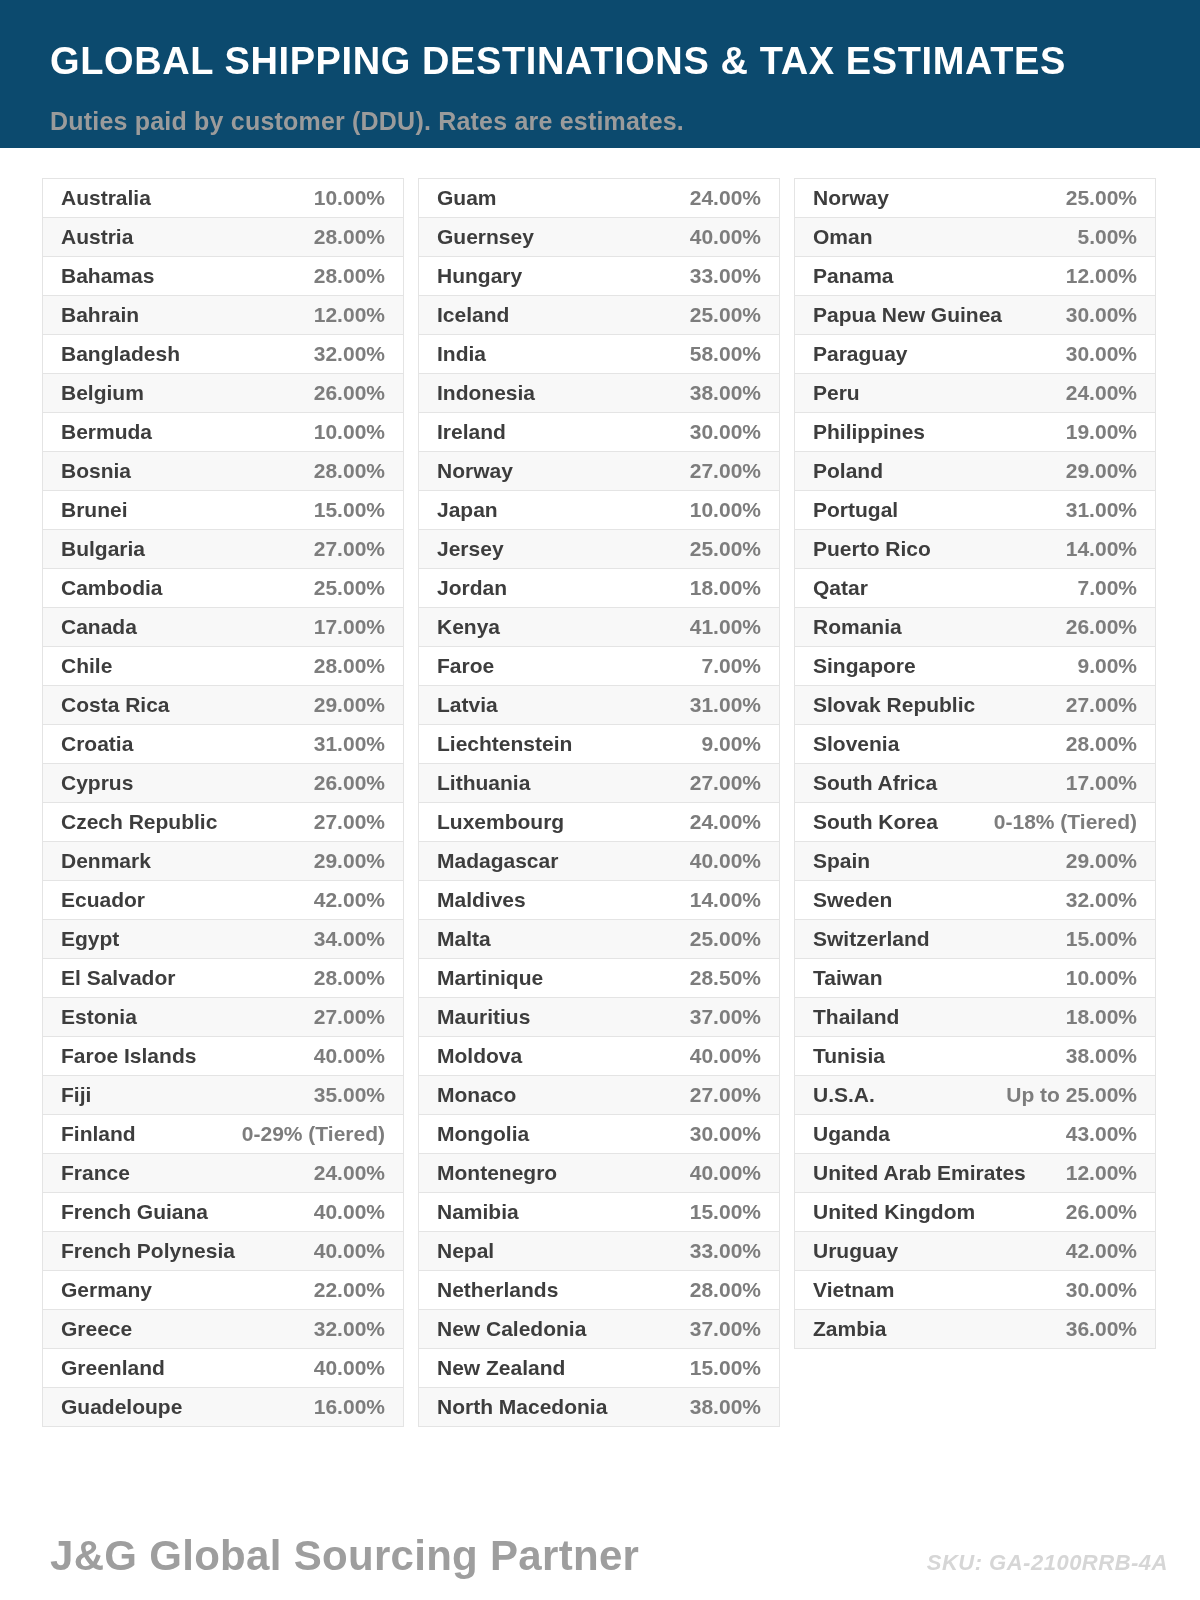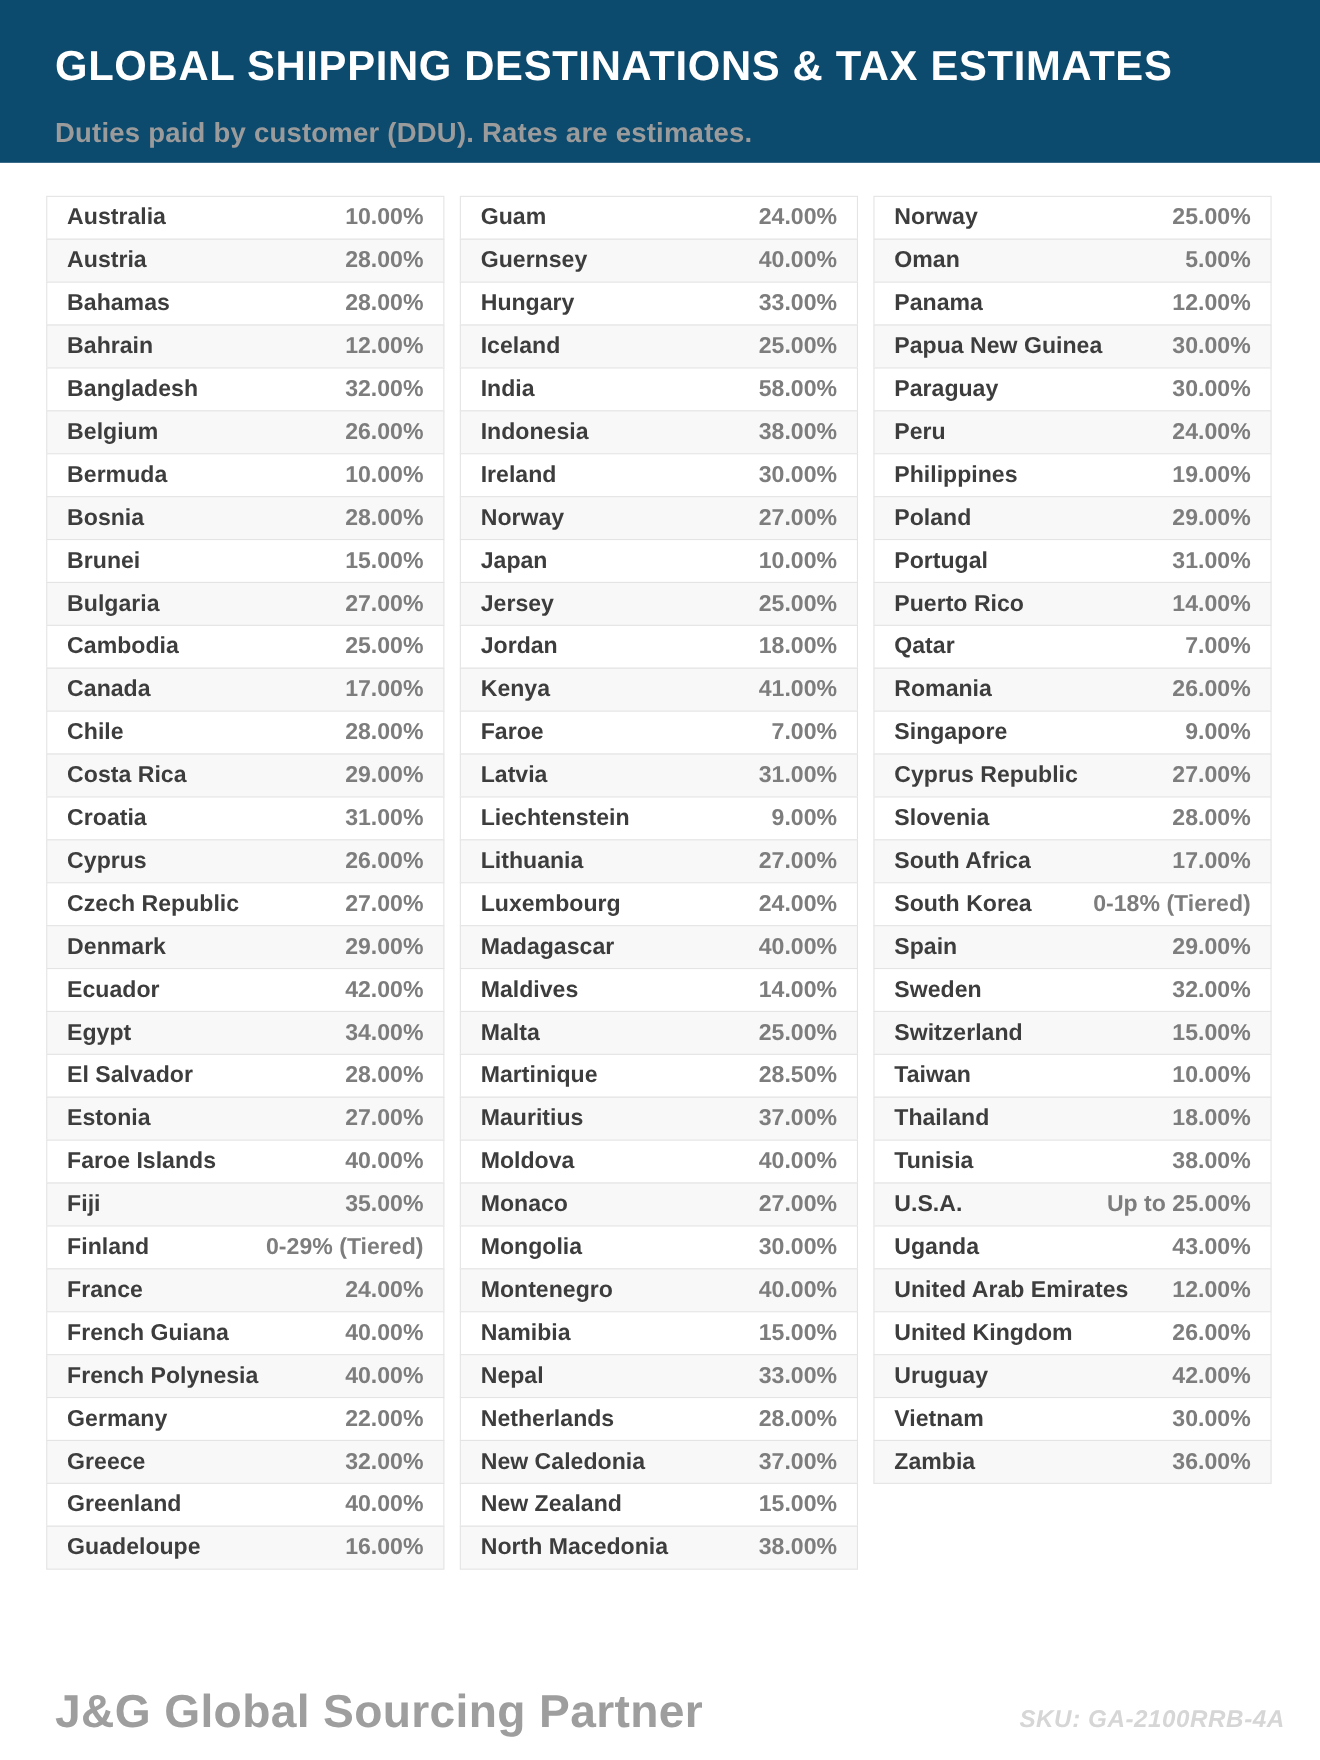--- a/index.html
+++ b/index.html
@@ -487,21 +487,21 @@
         <span class="country">Romania</span>
         <span class="rate">26.00%</span>
       </div>
 
       <div class="row">
         <span class="country">Singapore</span>
         <span class="rate">9.00%</span>
       </div>
 
       <div class="row">
-        <span class="country">Cyprus Republic</span>
+        <span class="country">Slovak Republic</span>
         <span class="rate">27.00%</span>
       </div>
 
       <div class="row">
         <span class="country">Slovenia</span>
         <span class="rate">28.00%</span>
       </div>
 
       <div class="row">
         <span class="country">South Africa</span>

